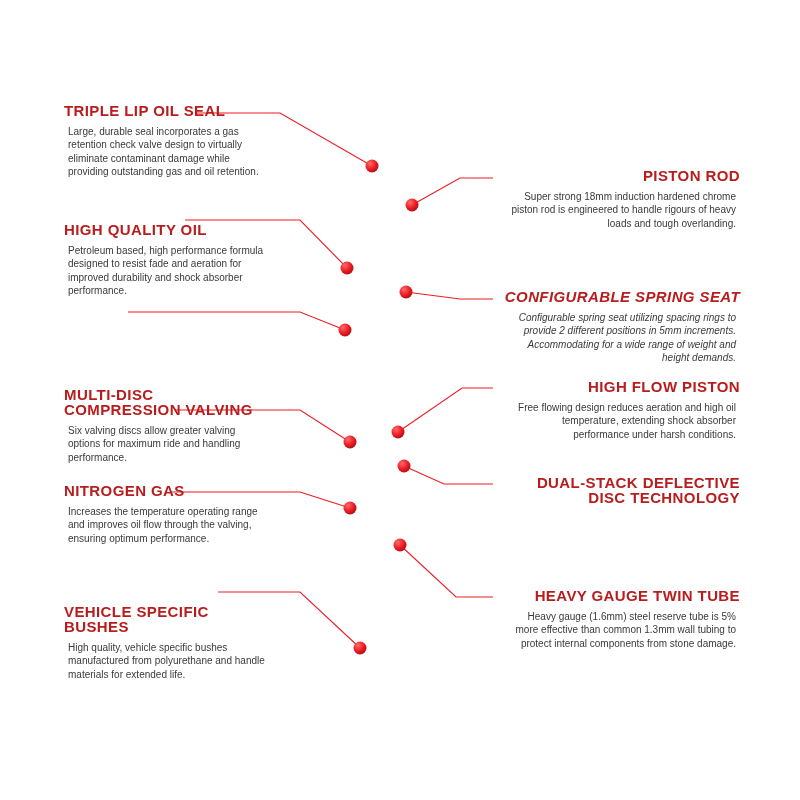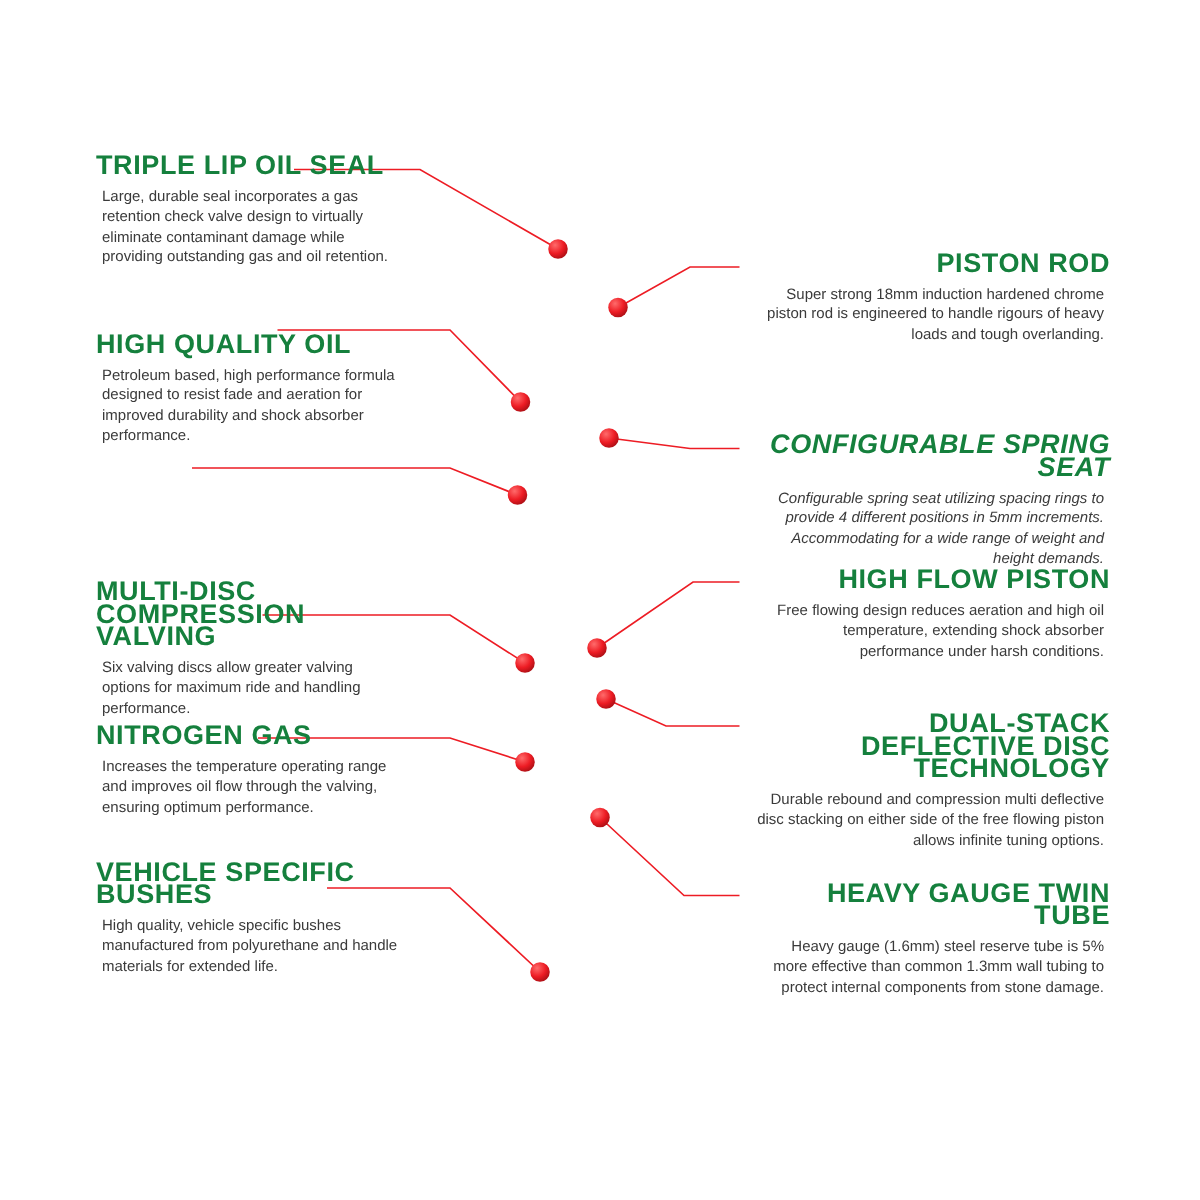--- a/index.html
+++ b/index.html
@@ -21,25 +21,25 @@
     left: 0; top: 0;
     width: 800px;
     height: 800px;
   }
 
   
   .callout {
     position: absolute;
   }
   .callout .title {
-    font-size: 18px;
+    font-size: 15px;
     font-weight: bold;
     letter-spacing: 0.4px;
     line-height: 15px;
-    color: #15803d;
+    color: #b91c1c;
     margin: 0 0 7px 0;
     text-transform: uppercase;
   }
   .callout .body {
     font-size: 10px;
     line-height: 13.4px;
     color: #3a3a3a;
     margin: 4px;
   }
 
@@ -241,43 +241,42 @@
   <div class="callout col-left" style="left:64px; top:387px; width:205px;">
     <p class="title">MULTI-DISC COMPRESSION VALVING</p>
     <p class="body">Six valving discs allow greater valving options for maximum ride and handling performance.</p>
   </div>
 
   <div class="callout col-left" style="left:64px; top:483px; width:205px;">
     <p class="title">NITROGEN GAS</p>
     <p class="body">Increases the temperature operating range and improves oil flow through the valving, ensuring optimum performance.</p>
   </div>
 
-  <div class="callout col-left" style="left:64px; top:574px; width:205px;">
+  <div class="callout col-left" style="left:64px; top:604px; width:205px;">
     <p class="title">VEHICLE SPECIFIC BUSHES</p>
     <p class="body">High quality, vehicle specific bushes manufactured from polyurethane and handle materials for extended life.</p>
   </div>
 
   <div class="callout col-right" style="left:500px; top:168px; width:240px;">
     <p class="title">PISTON ROD</p>
     <p class="body">Super strong 18mm induction hardened chrome piston rod is engineered to handle rigours of heavy loads and tough overlanding.</p>
   </div>
 
   <div class="callout col-right" style="left:500px; top:289px; width:240px;font-style:italic;">
     <p class="title">CONFIGURABLE SPRING SEAT</p>
-    <p class="body">Configurable spring seat utilizing spacing rings to provide 4 different positions in 5mm increments. Accommodating for a wide range of weight and height demands.</p>
+    <p class="body">Configurable spring seat utilizing spacing rings to provide 2 different positions in 5mm increments. Accommodating for a wide range of weight and height demands.</p>
   </div>
 
   <div class="callout col-right" style="left:500px; top:379px; width:240px;">
     <p class="title">HIGH FLOW PISTON</p>
     <p class="body">Free flowing design reduces aeration and high oil temperature, extending shock absorber performance under harsh conditions.</p>
   </div>
 
   <div class="callout col-right" style="left:500px; top:475px; width:240px;">
     <p class="title">DUAL-STACK DEFLECTIVE DISC TECHNOLOGY</p>
-    <p class="body">Durable rebound and compression multi deflective disc stacking on either side of the free flowing piston allows infinite tuning options.</p>
   </div>
 
   <div class="callout col-right" style="left:500px; top:588px; width:240px;">
     <p class="title">HEAVY GAUGE TWIN TUBE</p>
     <p class="body">Heavy gauge (1.6mm) steel reserve tube is 5% more effective than common 1.3mm wall tubing to protect internal components from stone damage.</p>
   </div>
 
 </div>
 
 </body></html>

